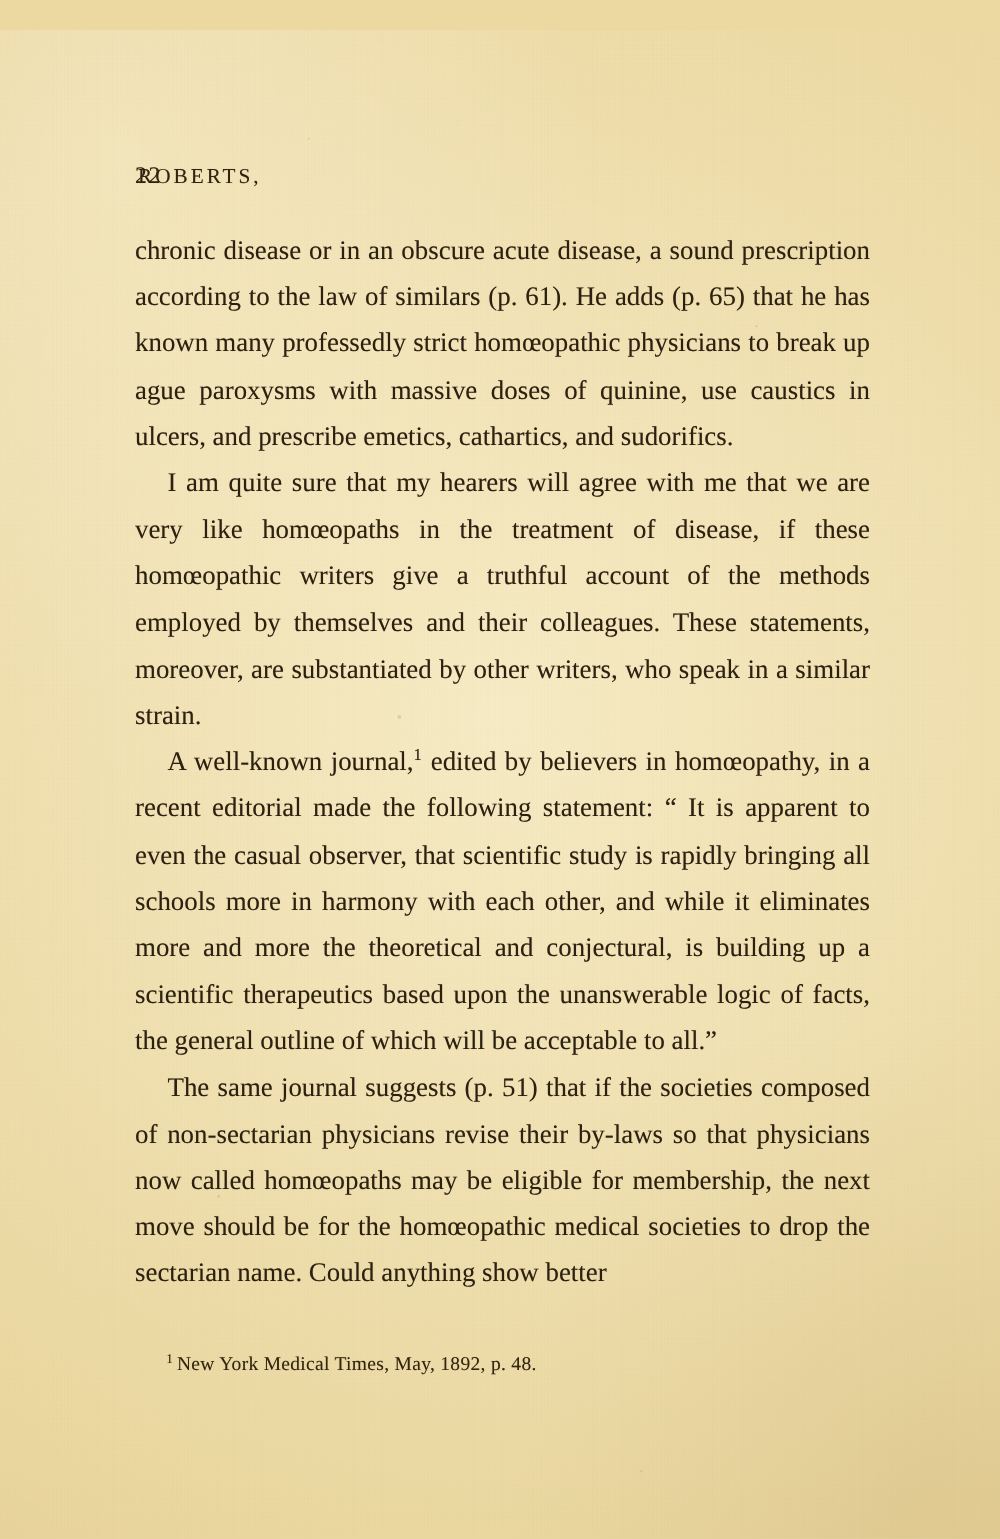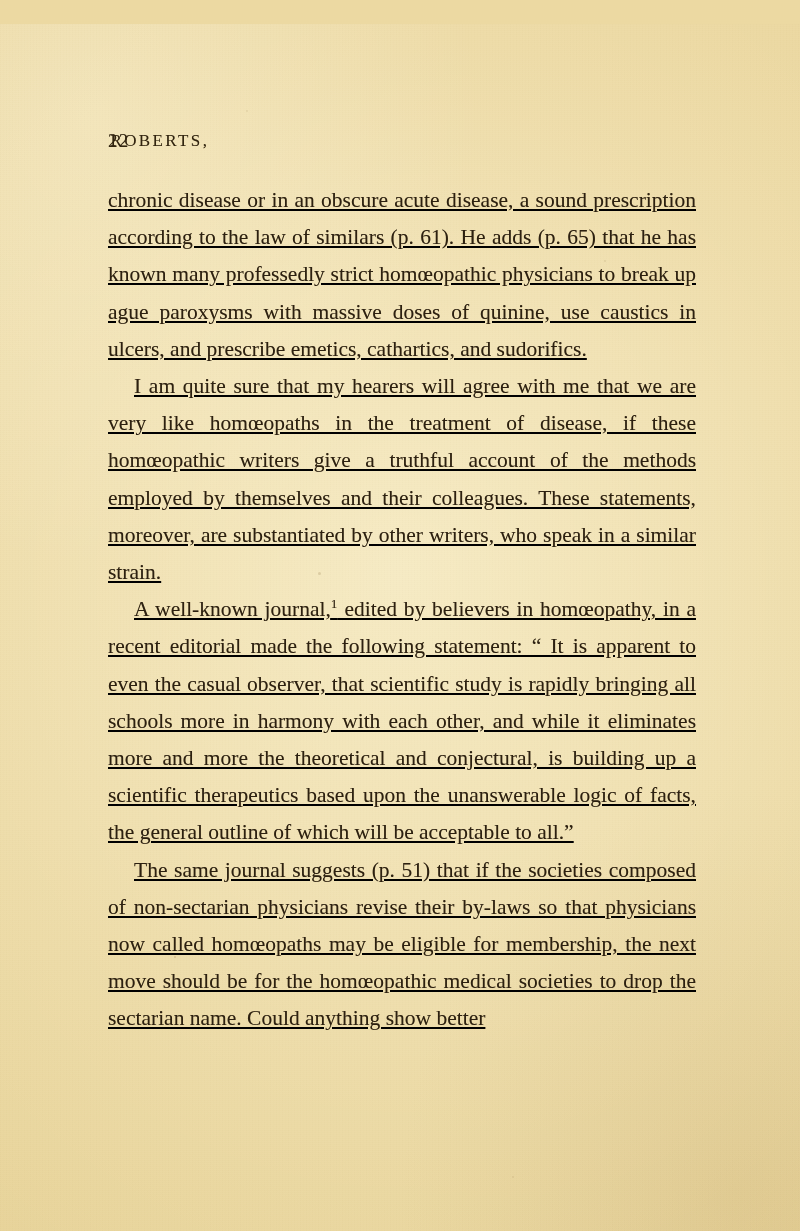--- a/index.html
+++ b/index.html
@@ -80,21 +80,20 @@
     line-height: 26px;
     text-indent: 2.4px;
   }
 
   
   .body-block {
     position: absolute;
     top: 158px;
     left: 0;
     width: 588px;
-    text-decoration: underline;
   }
 
   .para {
     margin: 0;
     font-size: 21.5px;
     line-height: 37.2px;
     color: #2c2010;
     text-align: justify;
     text-justify: inter-word;
     -webkit-font-smoothing: antialiased;
@@ -157,15 +156,16 @@
       <p class="para ink">chronic disease or in an obscure acute disease, a sound prescription according to the law of similars (p. 61). He adds (p. 65) that he has known many professedly strict homœopathic physicians to break up ague paroxysms with massive doses of quinine, use caustics in ulcers, and prescribe emetics, cathartics, and sudorifics.</p>
 
       <p class="para indent ink">I am quite sure that my hearers will agree with me that we are very like homœopaths in the treatment of disease, if these homœopathic writers give a truthful account of the methods employed by themselves and their colleagues. These statements, moreover, are substantiated by other writers, who speak in a similar strain.</p>
 
       <p class="para indent ink"><span>A well-known journal,</span><sup class="fn-ref">1</sup><span> edited by believers in homœopathy, in a recent editorial made the following statement: “ It is apparent to even the casual observer, that scientific study is rapidly bringing all schools more in harmony with each other, and while it eliminates more and more the theoretical and conjectural, is building up a scientific therapeutics based upon the unanswerable logic of facts, the general outline of which will be acceptable to all.”</span></p>
 
       <p class="para indent ink">The same journal suggests (p. 51) that if the societies composed of non-sectarian physicians revise their by-laws so that physicians now called homœopaths may be eligible for membership, the next move should be for the homœopathic medical societies to drop the sectarian name. Could anything show better</p>
 
     </div>
 
+    <div class="footnote ink"><sup>1</sup><span>New York Medical Times, May, 1892, p. 48.</span></div>
 
   </div>
 </div>
 
 </body></html>

